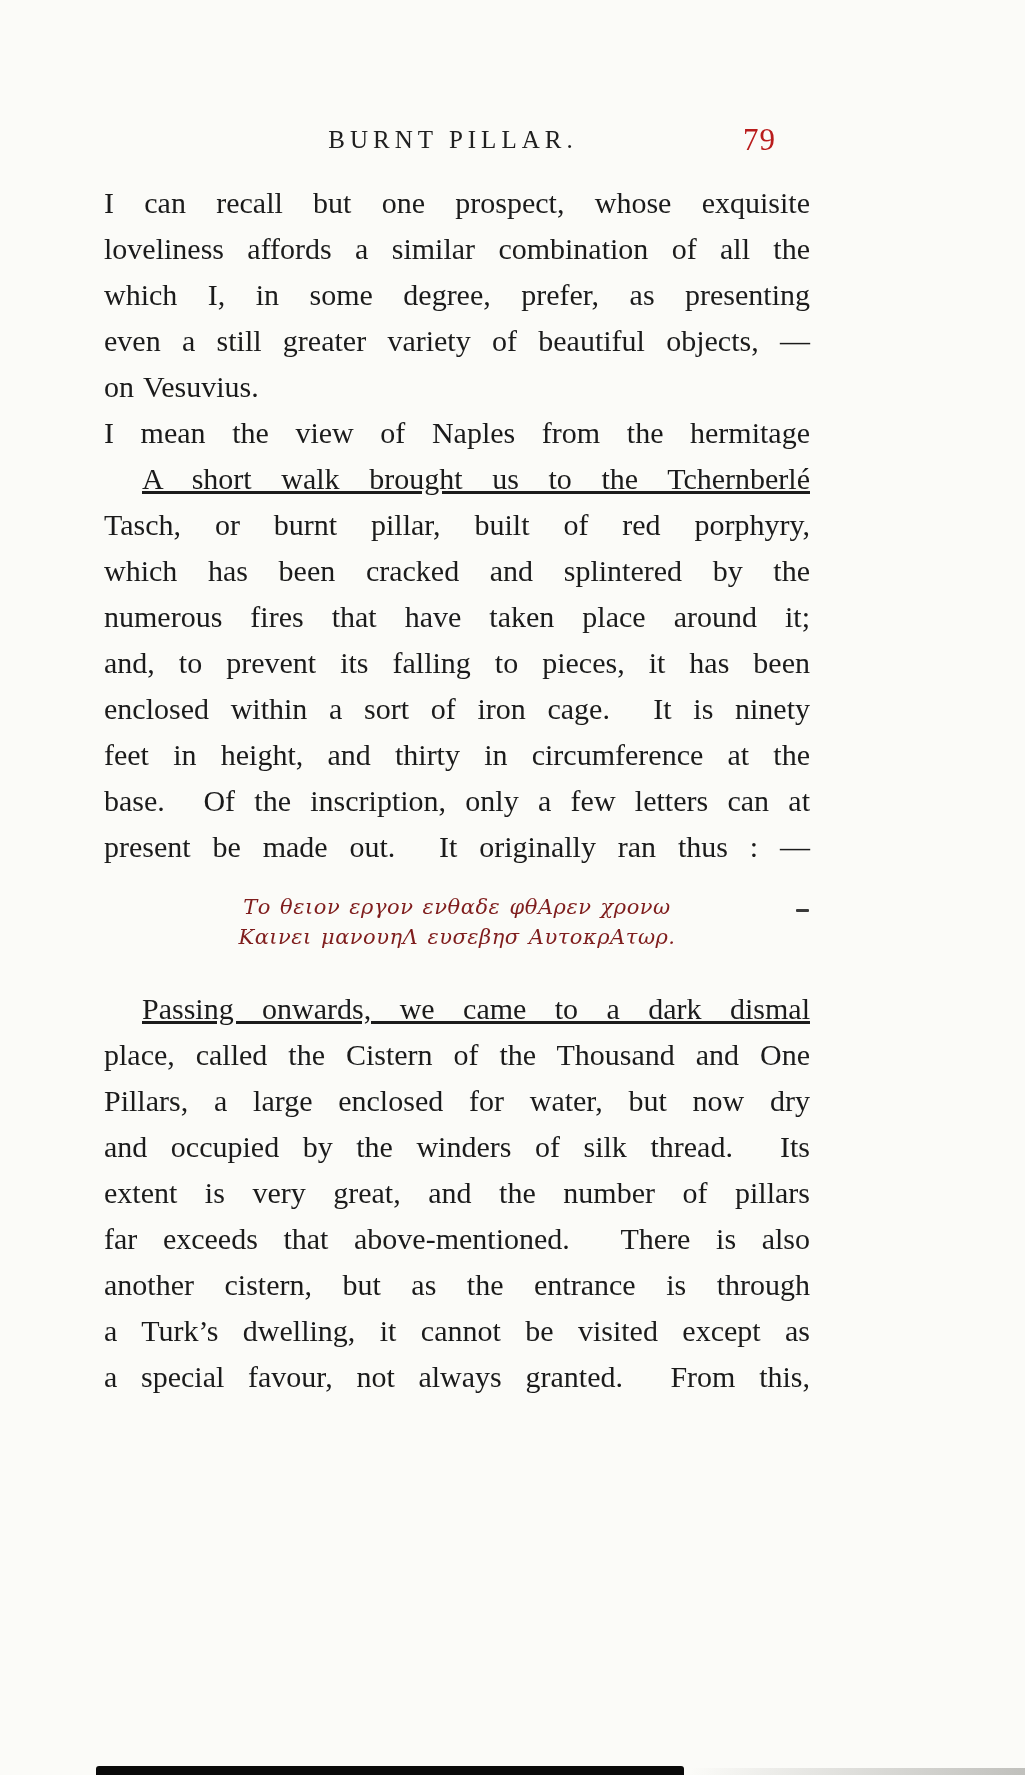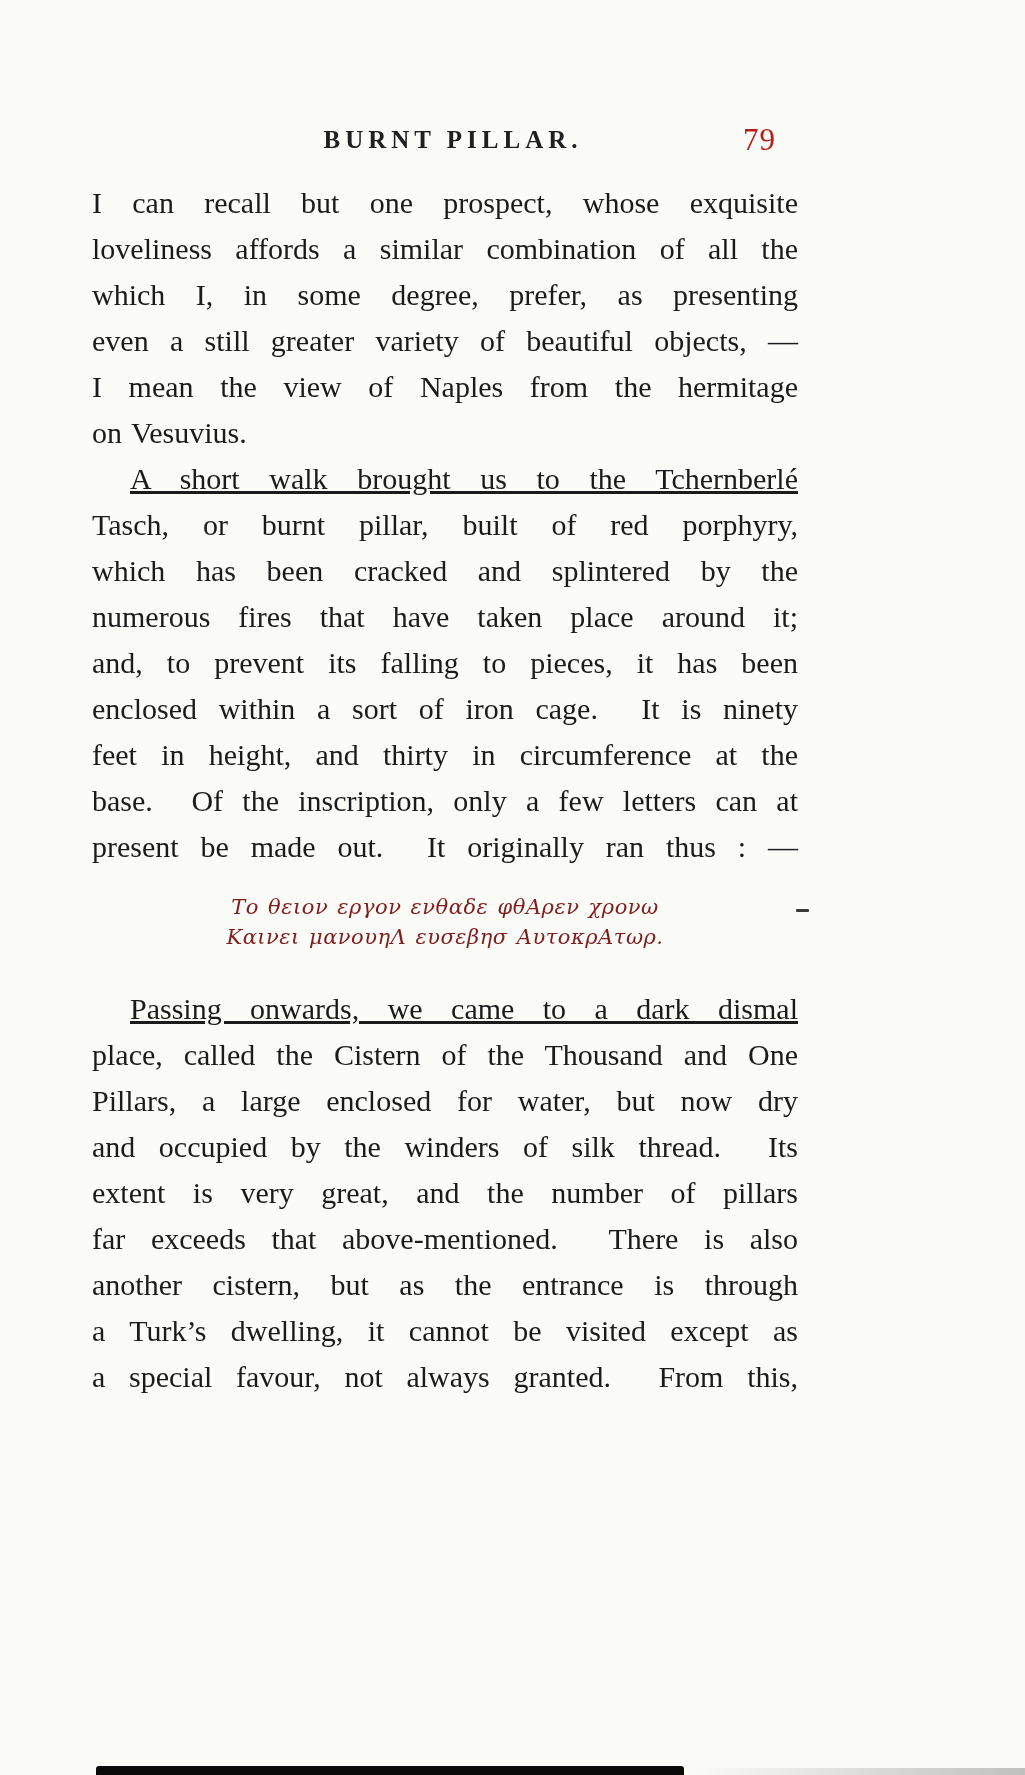--- a/index.html
+++ b/index.html
@@ -25,34 +25,33 @@
     height: 36px;
   }
   .running-title {
     position: absolute;
     left: 0;
     right: 0;
     text-align: center;
     font-size: 25px;
     letter-spacing: 5px;
     color: #202020;
-    font-weight: bold;
   }
   .page-number {
     position: absolute;
     right: 30px;
     top: -4px;
     font-size: 31px;
     letter-spacing: 1px;
     color: #b91c1c;
     text-align: right;
   }
   .text-block {
     position: absolute;
-    left: 92px;
+    left: 104px;
     top: 180px;
     width: 706px;
     font-size: 30px;
     line-height: 46px;
     word-spacing: 2px;
   }
   .ln {
     text-align: justify;
     text-align-last: justify;
     white-space: normal;
@@ -114,22 +113,22 @@
     <div class="page-number">79</div>
   </div>
 
   <div class="text-block">
 
     <div class="para">
       <div class="ln">I can recall but one prospect, whose exquisite</div>
       <div class="ln">loveliness affords a similar combination of all the</div>
       <div class="ln">which I, in some degree, prefer, as presenting</div>
       <div class="ln">even a still greater variety of beautiful objects, —</div>
+      <div class="ln ln-last">on Vesuvius.</div>
       <div class="ln">I mean the view of Naples from the hermitage</div>
-      <div class="ln ln-last">on Vesuvius.</div>
     </div>
 
     <div class="para">
       <div class="ln ind">A short walk brought us to the Tchernberlé</div>
       <div class="ln">Tasch, or burnt pillar, built of red porphyry,</div>
       <div class="ln">which has been cracked and splintered by the</div>
       <div class="ln">numerous fires that have taken place around it;</div>
       <div class="ln">and, to prevent its falling to pieces, it has been</div>
       <div class="ln">enclosed within a sort of iron cage.&nbsp; It is ninety</div>
       <div class="ln">feet in height, and thirty in circumference at the</div>

